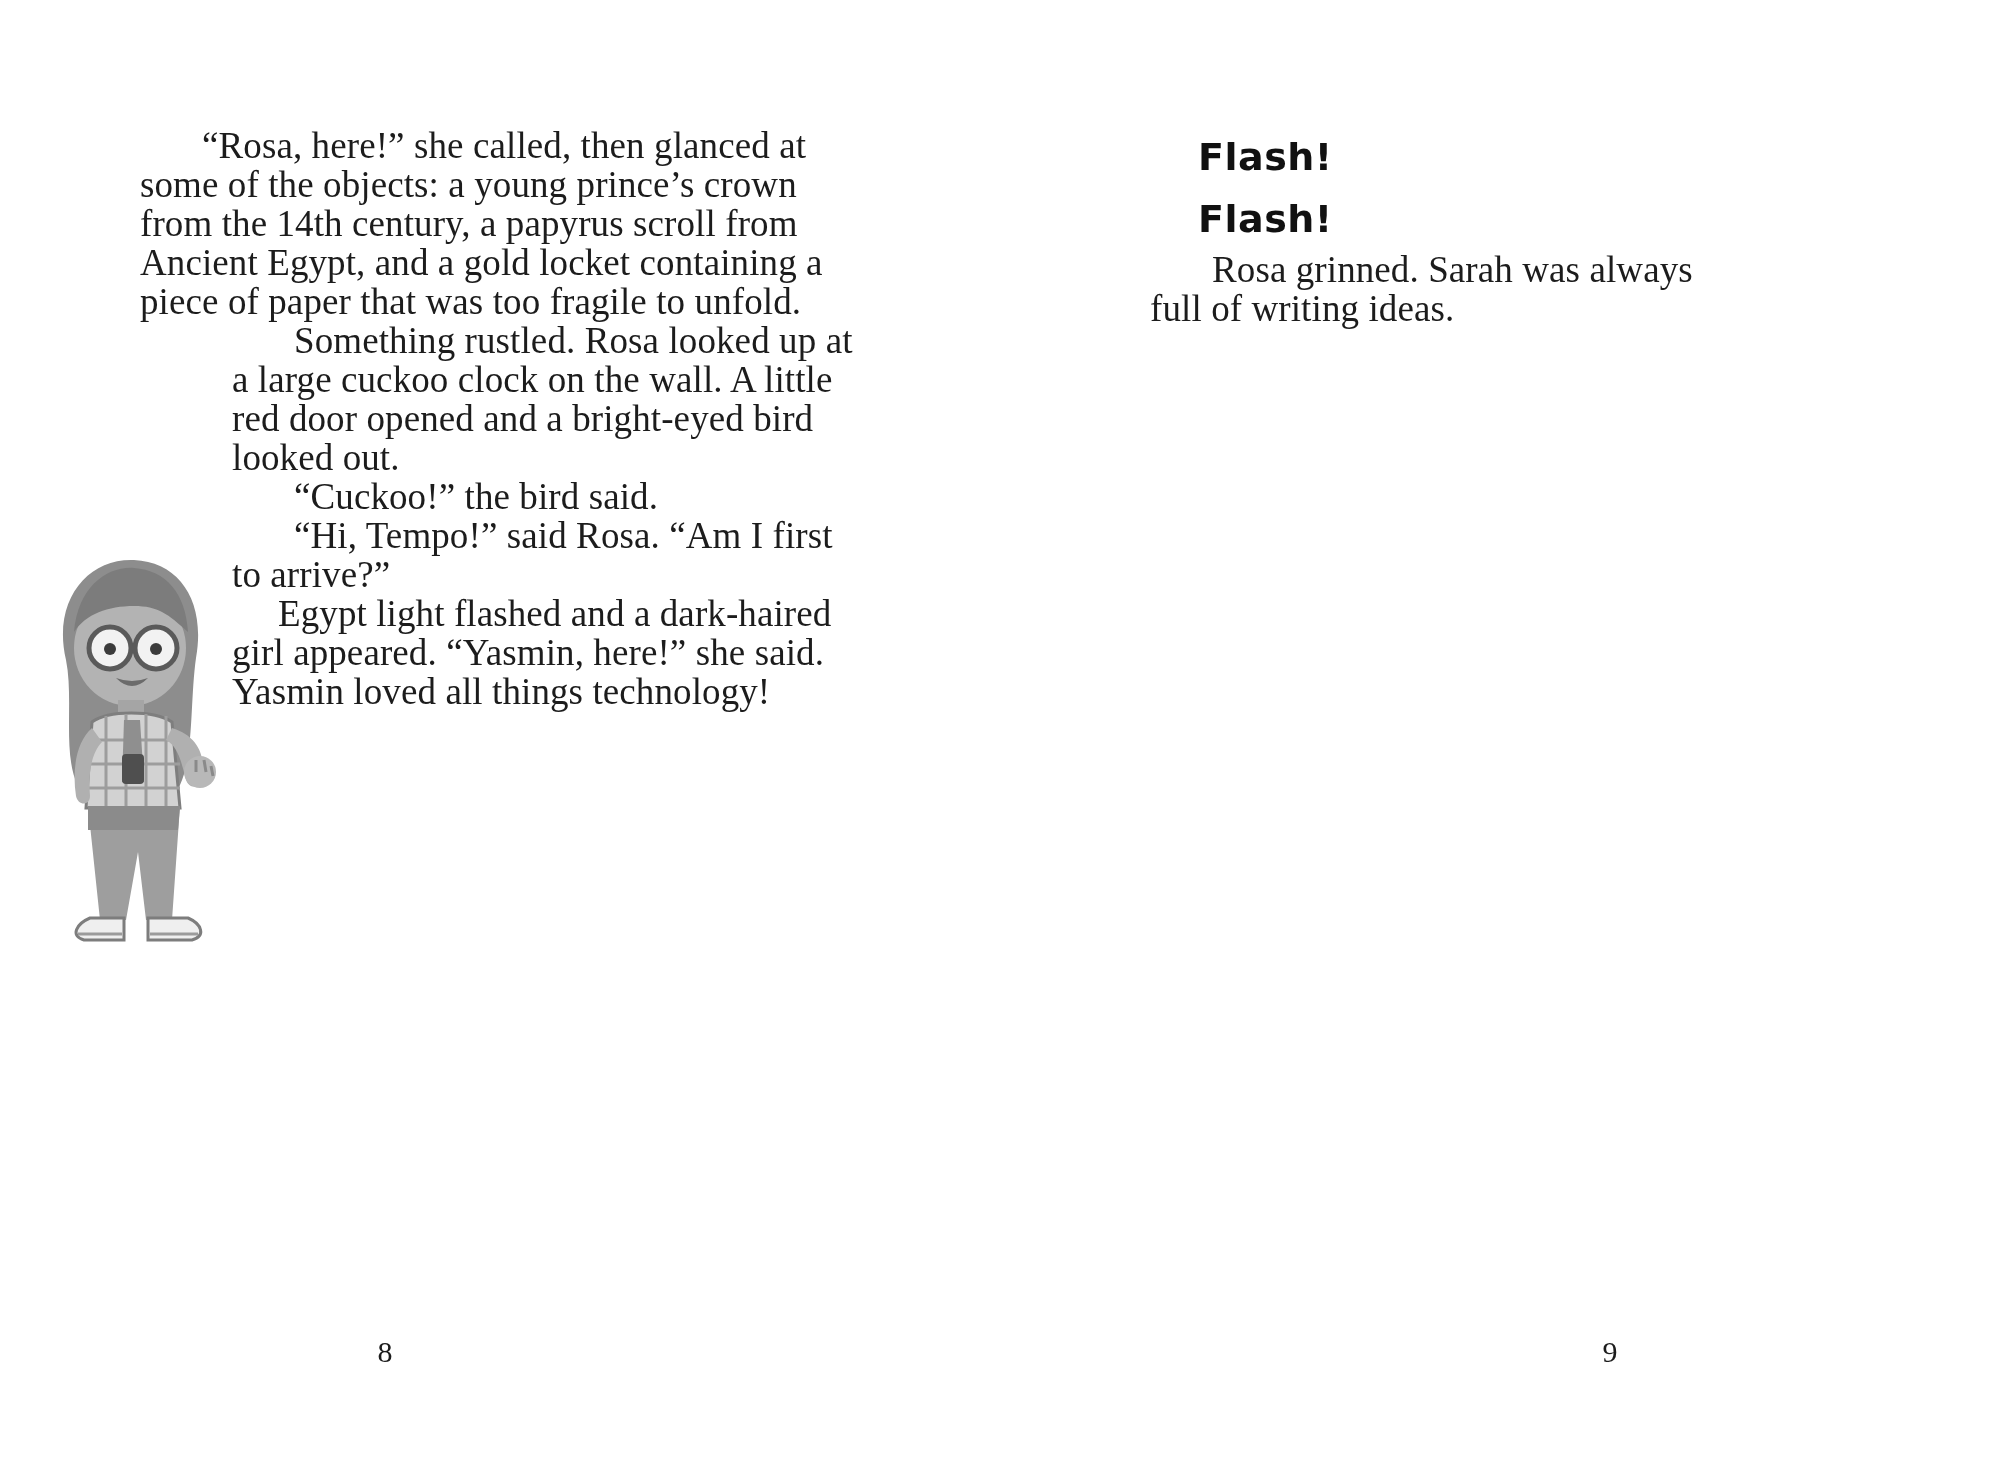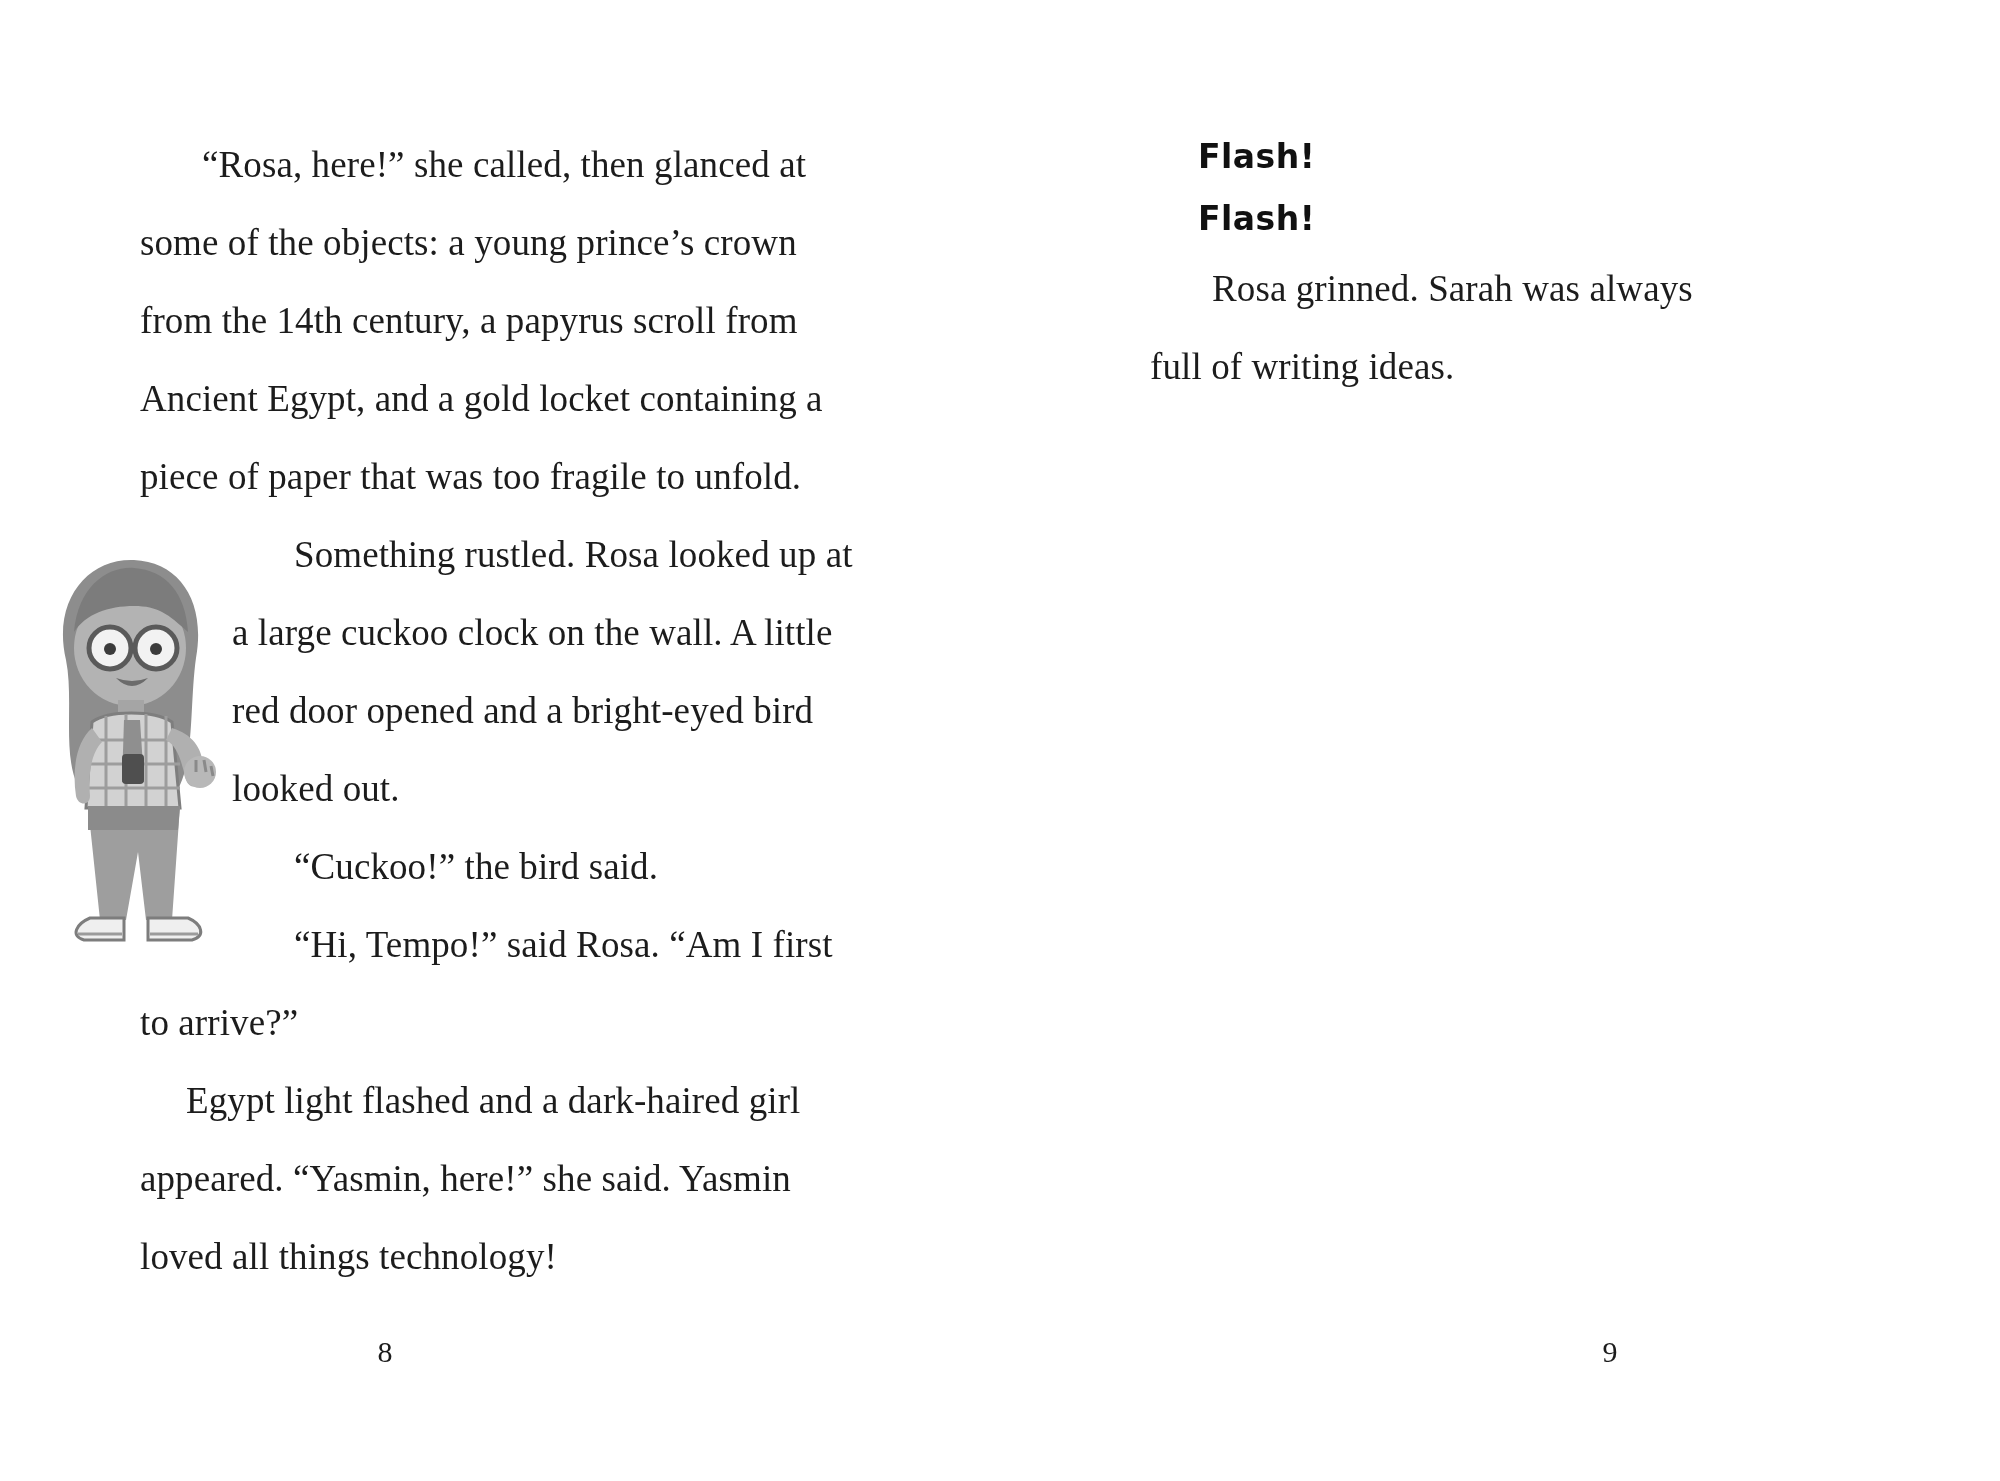--- a/index.html
+++ b/index.html
@@ -36,30 +36,30 @@
     width: 730px;
   }
   .page-right .page-body {
     left: 1150px;
     width: 720px;
     left: 150px;
   }
   p {
     margin: 0;
     font-size: 37px;
-    line-height: 78px;
+    line-height: 39px;
     letter-spacing: 0.1px;
   }
   p.indent { text-indent: 62px; }
   p.indent-sm { text-indent: 46px; }
   .flash {
     margin: 0;
     font-family: "DejaVu Sans", sans-serif;
     font-weight: bold;
-    font-size: 33px;
+    font-size: 38px;
     line-height: 62px;
     letter-spacing: 0.5px;
     text-indent: 48px;
     color: #111;
   }
   
   .wrap-left {
     float: left;
     width: 92px;
     height: 430px;

